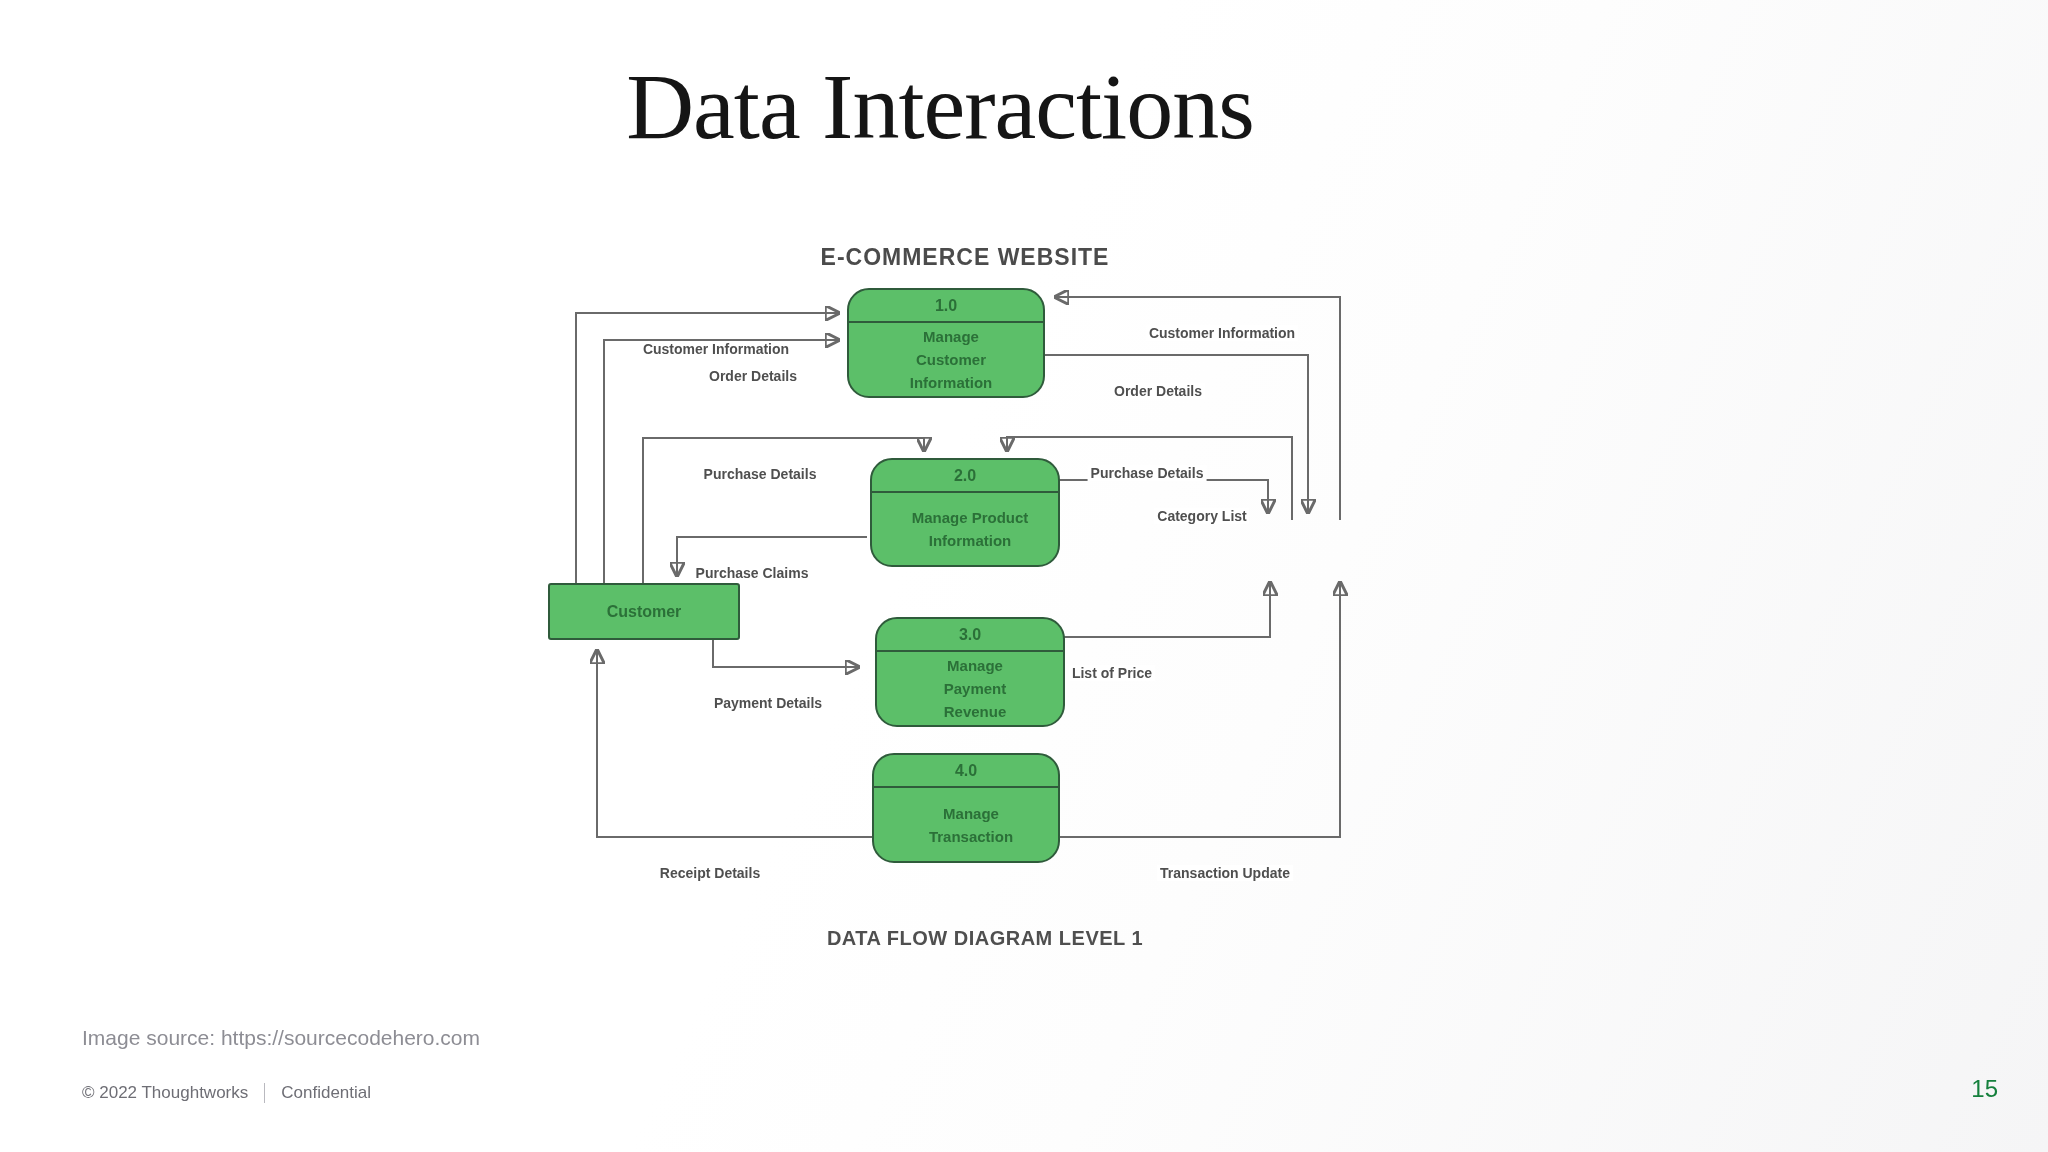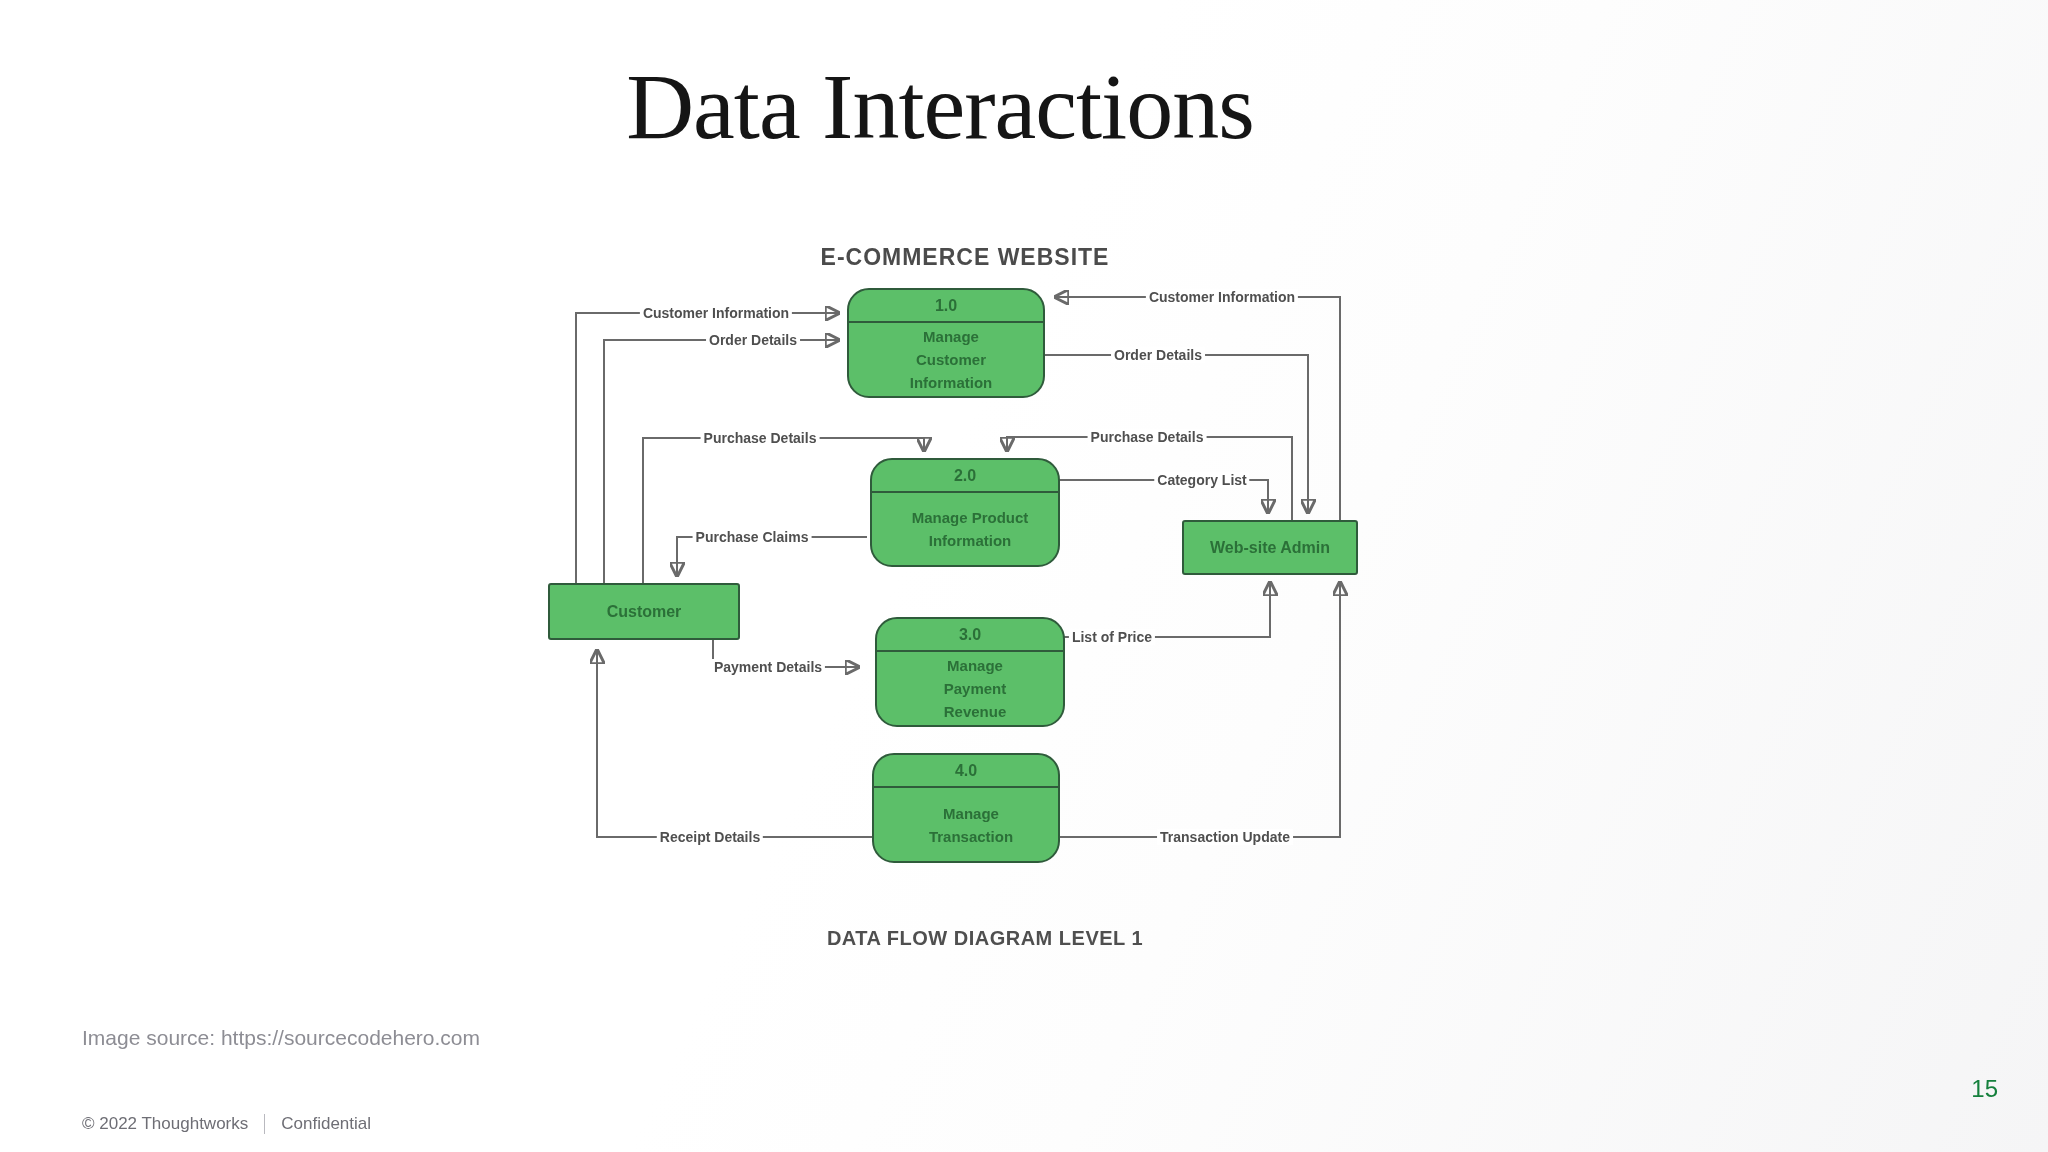--- a/index.html
+++ b/index.html
@@ -48,29 +48,29 @@
   }
   .entity{
     position:absolute;border:2px solid var(--process-border);border-radius:3px;
     background:var(--process-fill);color:var(--process-text);
     display:flex;align-items:center;justify-content:center;
     font-size:16px;font-weight:600;
   }
   .flow-label{
     position:absolute;transform:translate(-50%,-50%);
     background:#fff;padding:0 3px;
-    font-size:14px;font-weight:bold;color:var(--label-text);white-space:nowrap;
+    font-size:14px;font-weight:bold;color:var(--label-text);white-space:nowrap;margin-top:36px;
   }
   .image-source{
     position:absolute;left:82px;top:1026px;
     font-size:21px;color:#8d8d94;
   }
   .copyright-bar{
     position:absolute;left:82px;top:1083px;
-    display:flex;align-items:center;font-size:17px;color:#6e6e75;margin-top:31px;
+    display:flex;align-items:center;font-size:17px;color:#6e6e75;
   }
   .copyright-bar .divider{
     width:1px;height:20px;background:#b9b9bf;margin:0 16px;
   }
   .page-number{
     position:absolute;right:50px;top:1075px;
     font-size:24px;color:#15803d;
   }
 </style>
 </head>
@@ -119,21 +119,20 @@
 Payment
 Revenue</div>
   </div>
   <div class="process" style="left:872px;top:753px;width:188px;height:110px;">
     <div class="p-id">4.0</div>
     <div class="p-name">Manage
 Transaction</div>
   </div>
 
   <div class="entity" style="left:548px;top:583px;width:192px;height:57px;">Customer</div>
-  <div class="entity" style="left:1182px;top:520px;width:176px;height:55px;">Web-site Admin</div>
 
   <div class="flow-label" style="left:716px;top:313px;">Customer Information</div>
   <div class="flow-label" style="left:753px;top:340px;">Order Details</div>
   <div class="flow-label" style="left:1222px;top:297px;">Customer Information</div>
   <div class="flow-label" style="left:1158px;top:355px;">Order Details</div>
   <div class="flow-label" style="left:760px;top:438px;">Purchase Details</div>
   <div class="flow-label" style="left:1147px;top:437px;">Purchase Details</div>
   <div class="flow-label" style="left:752px;top:537px;">Purchase Claims</div>
   <div class="flow-label" style="left:1202px;top:480px;">Category List</div>
   <div class="flow-label" style="left:768px;top:667px;">Payment Details</div>

